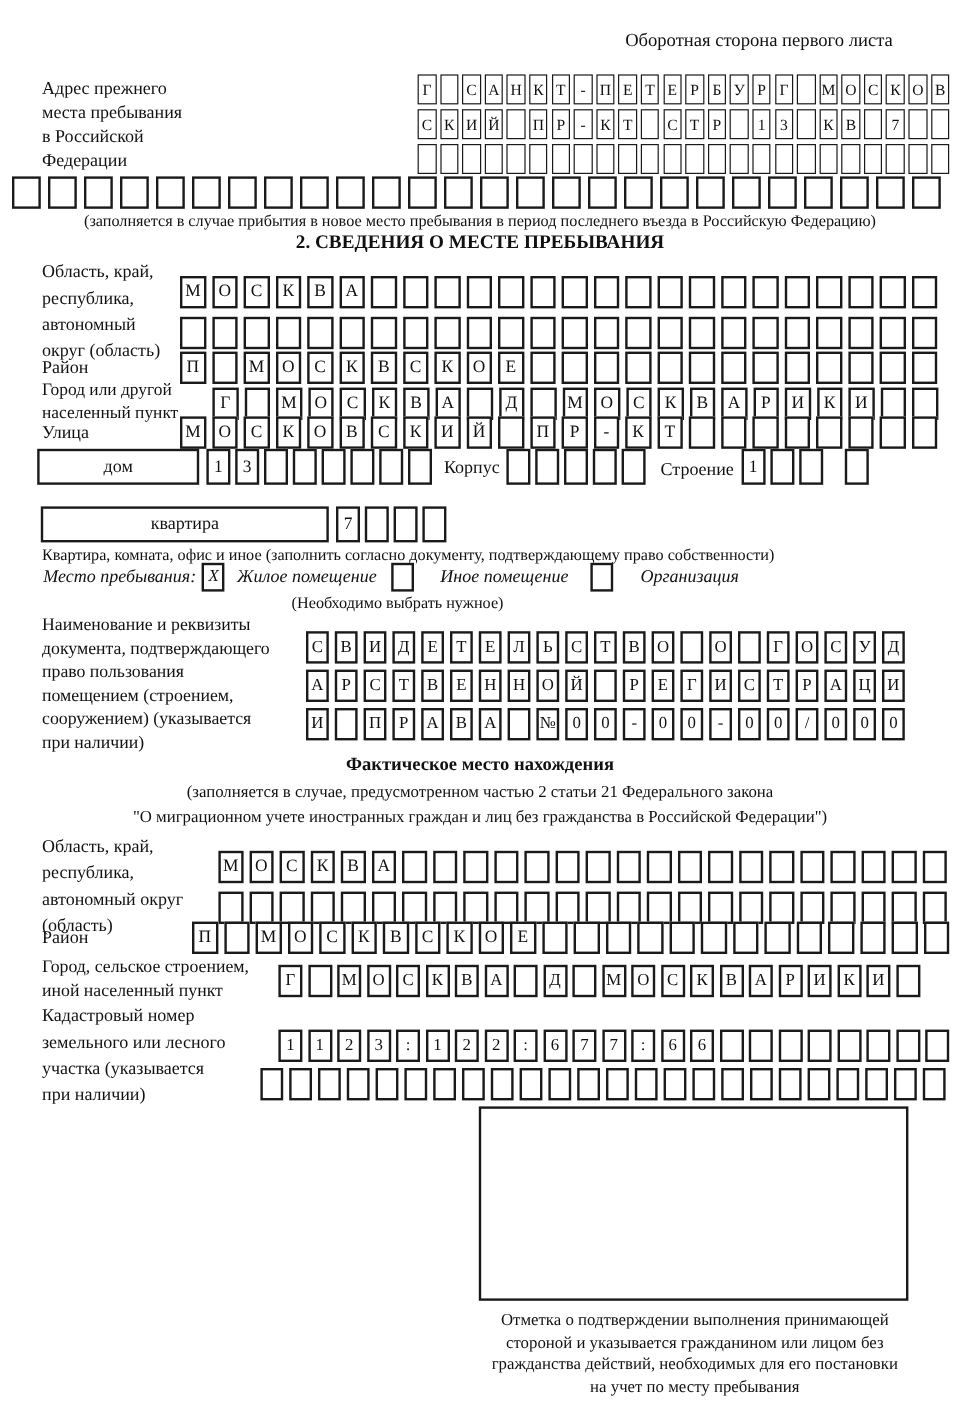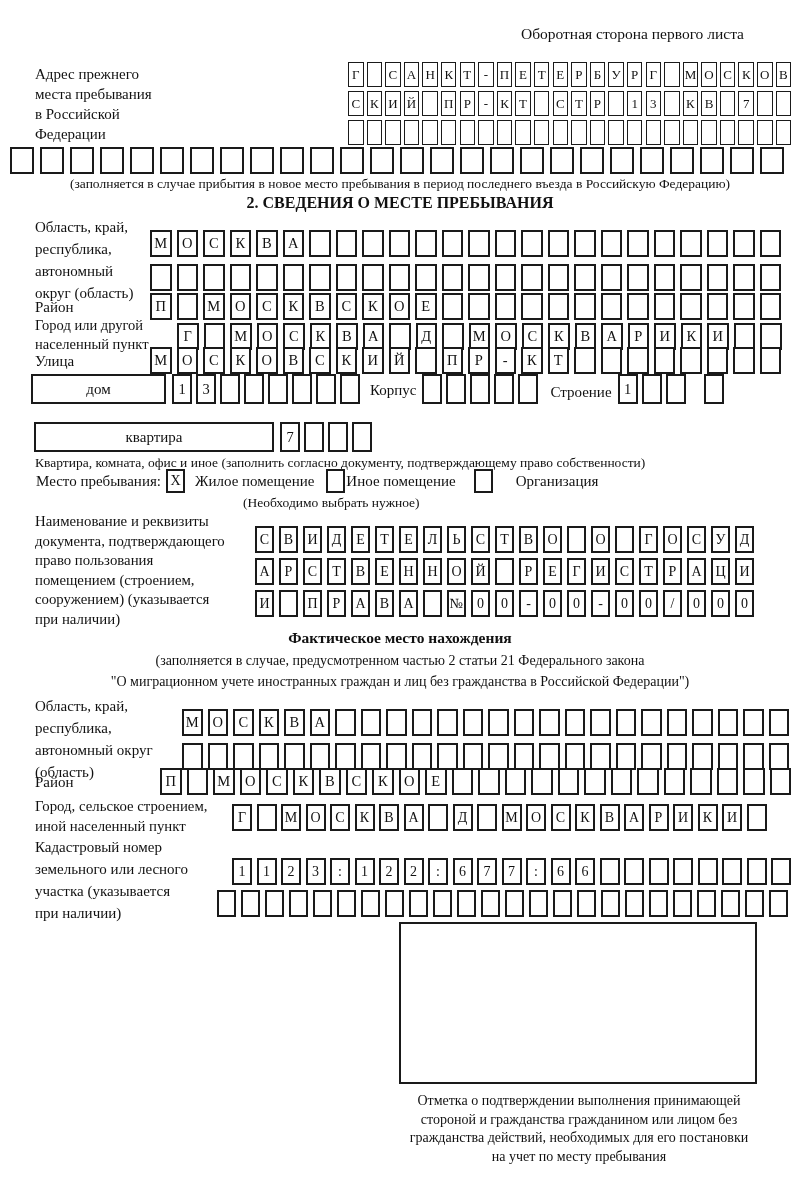--- a/index.html
+++ b/index.html
@@ -24,21 +24,21 @@
   .cd .cell    { width:19px;   height:27px; margin-right:5px;   font-size:14px; }
   .ck .cell    { width:20px;   height:27px; margin-right:4.5px; font-size:14px; }
   .cb .cell    { width:20px;   height:30px; margin-right:4px;   font-size:14.5px; }
   .stack > * + * { margin-top:7px; }
   .g4 > * + * { margin-top:4px; }
   .g5 > * + * { margin-top:5px; }
   .labelbox { box-sizing:border-box; border:2px solid #1a1a1a; height:30px; flex:none;
               display:flex; align-items:center; justify-content:center; font-size:15px; }
   .checkbox { box-sizing:border-box; border:2px solid #1a1a1a; width:19px; height:24px; flex:none;
               display:inline-flex; align-items:center; justify-content:center; font-size:14px; }
-  .mestorow { display:flex; align-items:center; }
+  .mestorow { display:flex; align-items:center;font-style:italic; }
   .stampbox { box-sizing:border-box; border:2px solid #1a1a1a; background:#fff; }
   .lh22 { line-height:22px; }
   .lh196 { line-height:19.6px; font-size:14.8px; }
   .fs145 { font-size:14.5px; line-height:19px; }
 </style>
 </head>
 <body>
 
 <div class="page">
 
@@ -359,21 +359,21 @@
         <div class="cell"></div>
       </div>
   </div>
   <div class="abs note" style="top:455px; left:35px">Квартира, комната, офис и иное (заполнить согласно документу, подтверждающему право собственности)</div>
 
   <div class="abs mestorow" style="top:469px; left:36px">
     <span class="lbl">Место пребывания:</span>
     <span class="checkbox" style="margin-left:5px">X</span>
     <span class="lbl" style="margin-left:10px">Жилое помещение</span>
     <span class="checkbox" style="margin-left:12px"></span>
-    <span class="lbl" style="margin-left:1px">Иное помещение</span>
+    <span class="lbl" style="margin-left:22px">Иное помещение</span>
     <span class="checkbox" style="margin-left:18px"></span>
     <span class="lbl" style="margin-left:23px">Организация</span>
   </div>
   <div class="abs note" style="top:495px; left:243px">(Необходимо выбрать нужное)</div>
 
   <div class="abs frow" style="top:512px; left:35px">
     <div class="lblcol lh196" style="width:220px">
         <div>Наименование и реквизиты</div>
         <div>документа, подтверждающего</div>
         <div>право пользования</div>
@@ -640,18 +640,18 @@
           <div class="cell"></div>
           <div class="cell"></div>
           <div class="cell"></div>
         </div>
     </div>
   </div>
 
   <div class="abs stampbox" style="top:922px; left:399px; width:358px; height:162px"></div>
   <div class="abs centertext" style="top:1092px; left:395px; width:368px; font-size:14px; line-height:18.5px">
       <div>Отметка о подтверждении выполнения принимающей</div>
-      <div>стороной и гражданства гражданином или лицом без</div>
+      <div>стороной и указывается гражданином или лицом без</div>
       <div>гражданства действий, необходимых для его постановки</div>
       <div>на учет по месту пребывания</div>
     </div>
 
 </div>
 
 </body></html>

